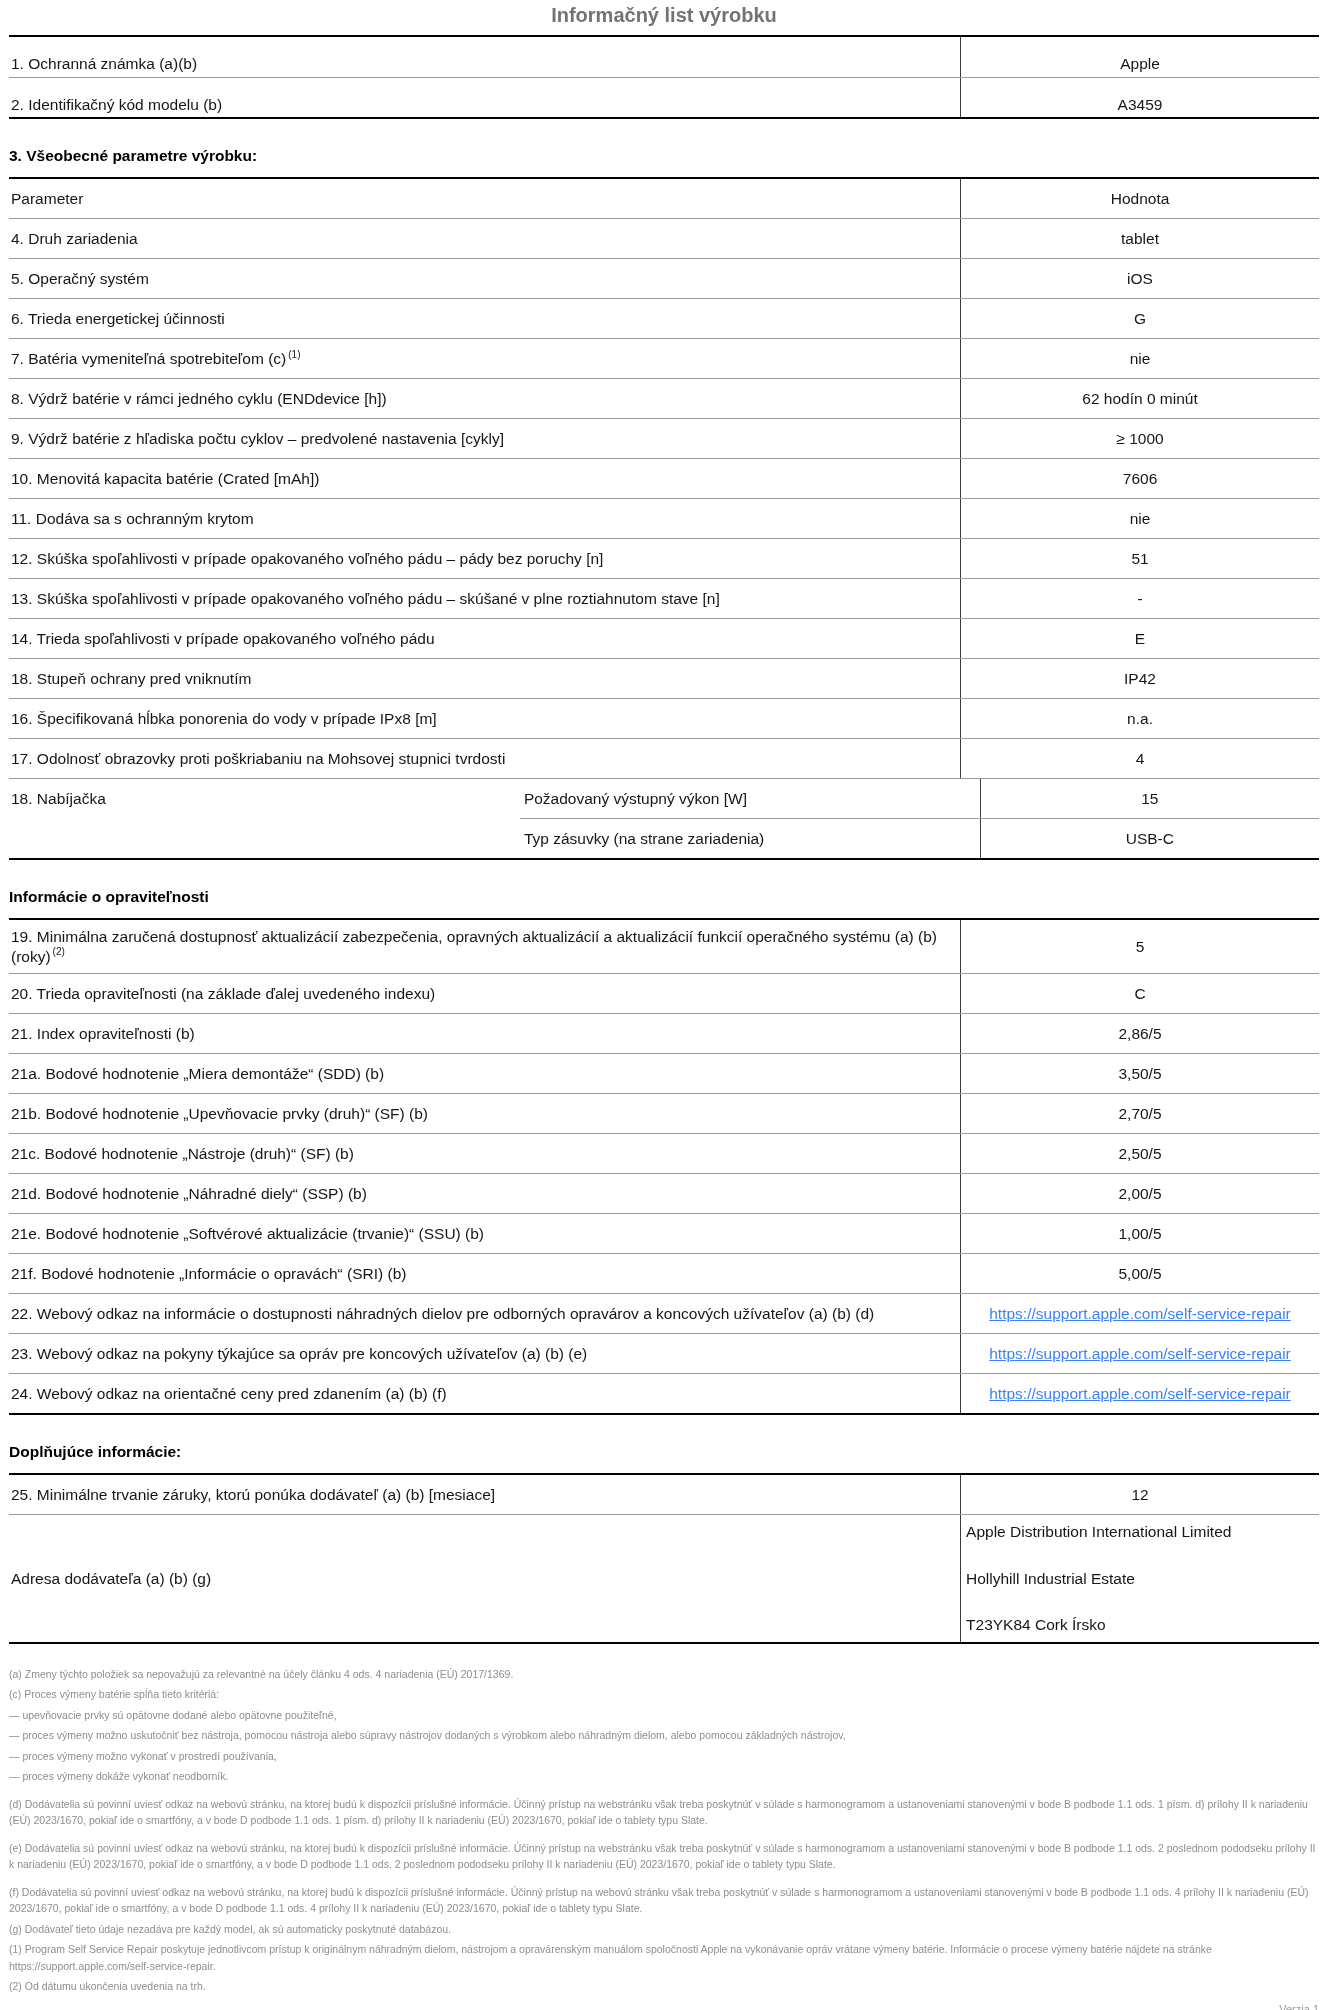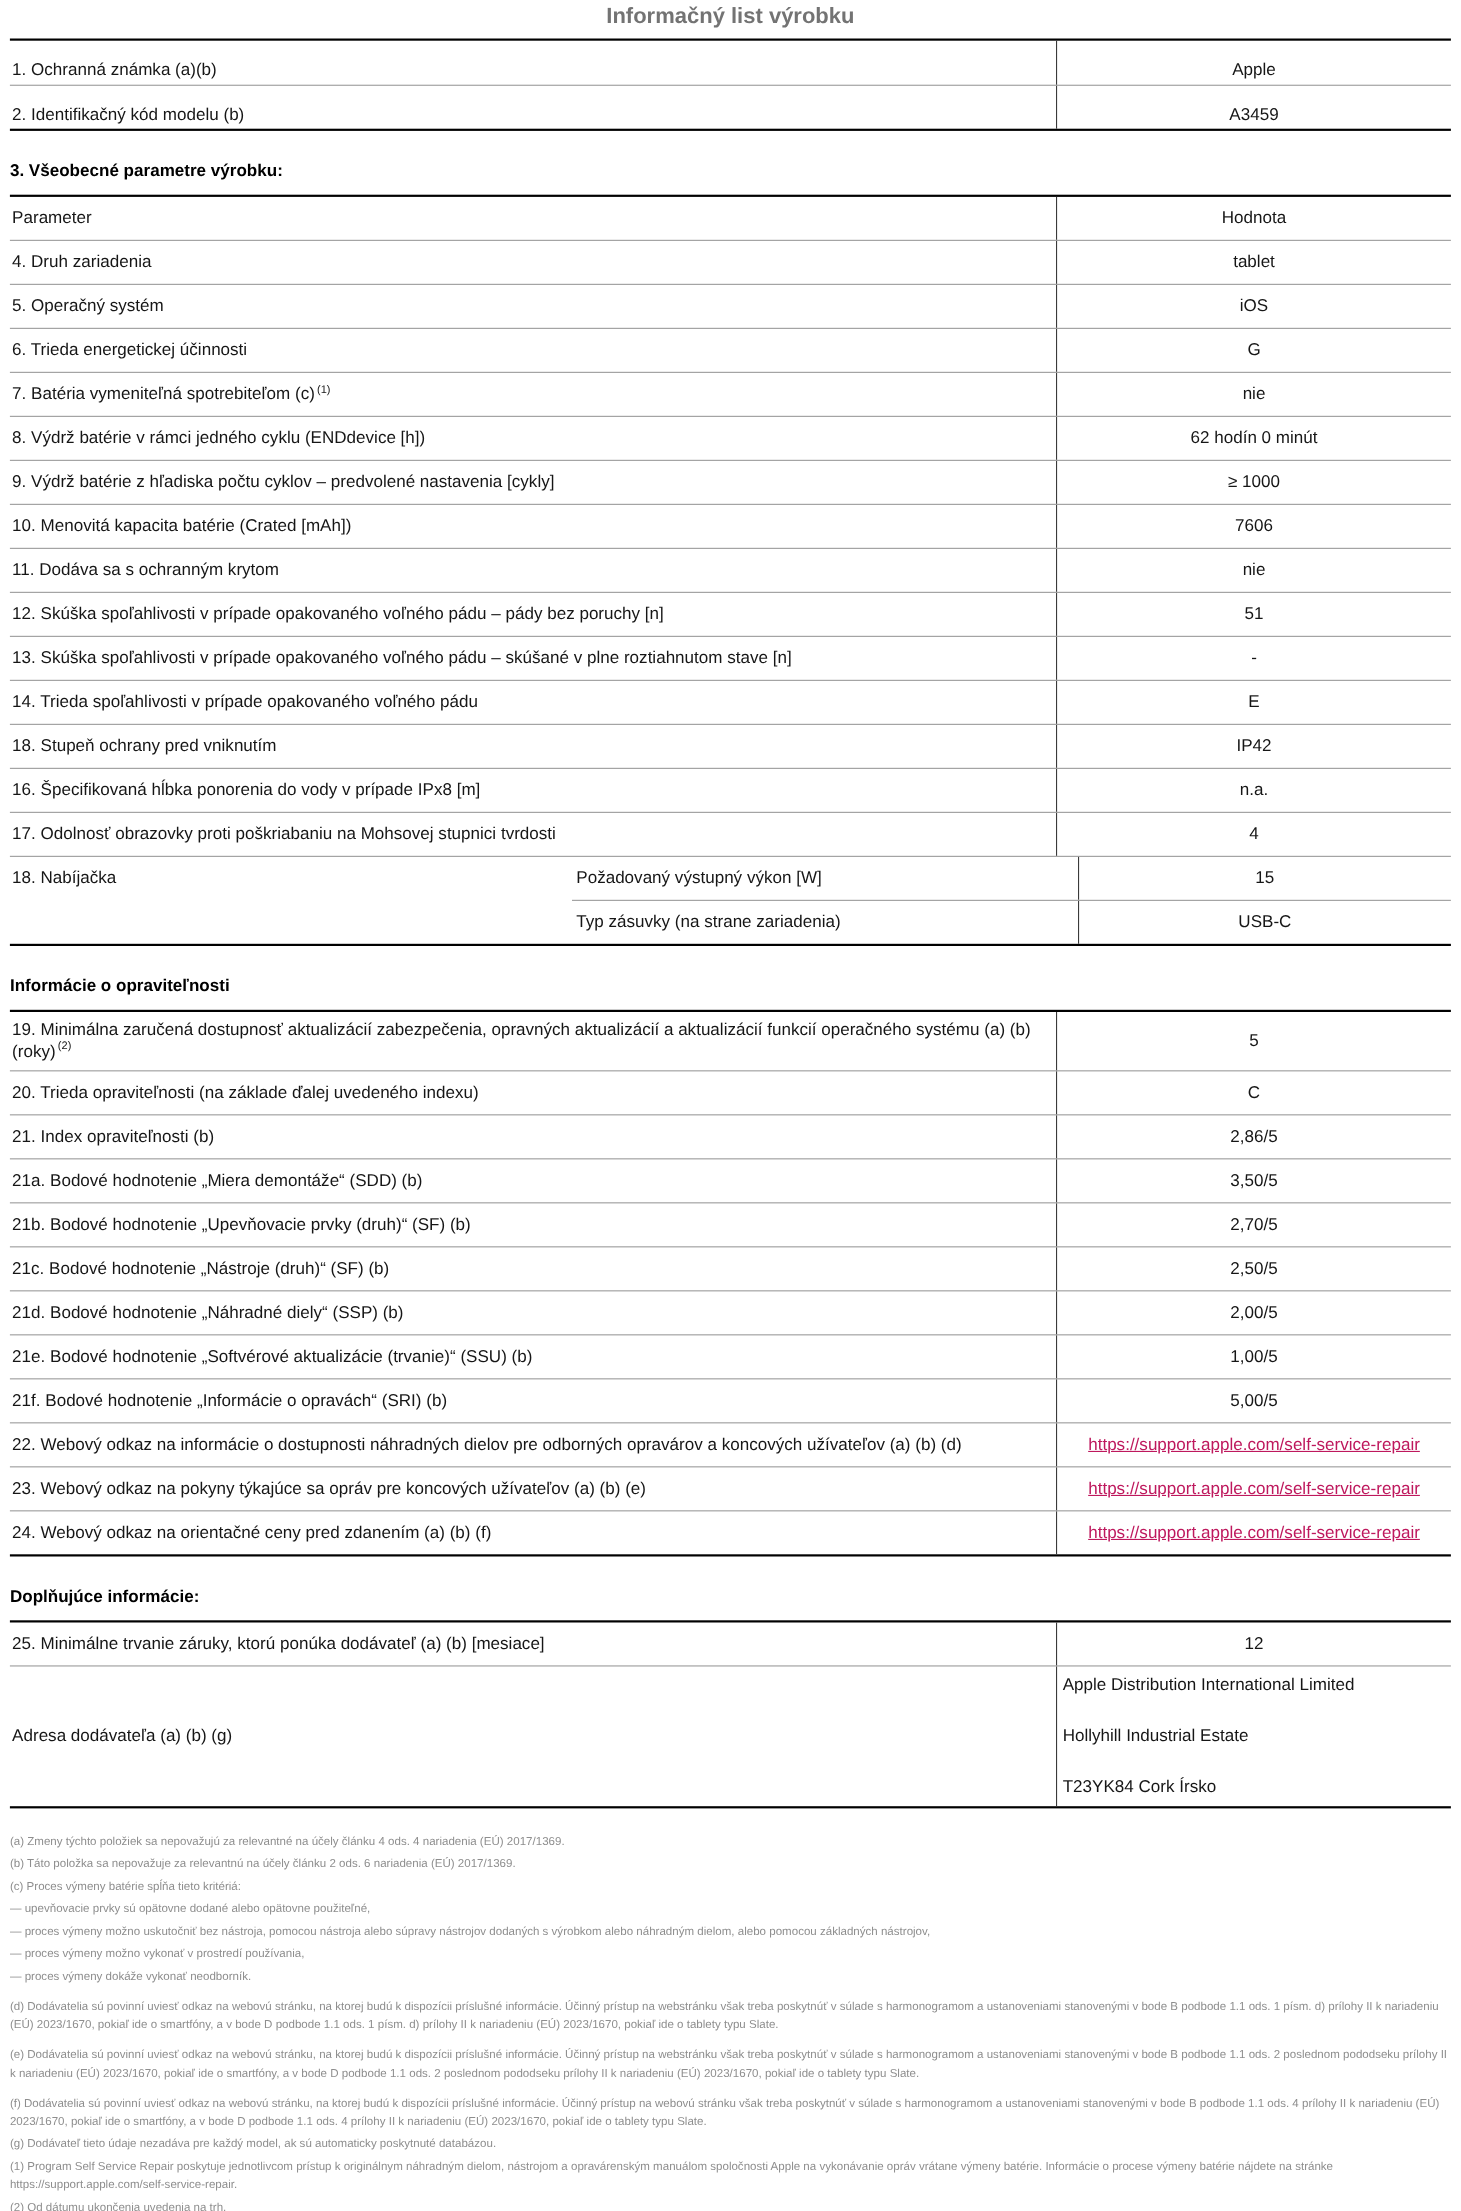--- a/index.html
+++ b/index.html
@@ -37,21 +37,21 @@
   .sub-row .cell.sub-label{width:55.1%;}
   .sub-row .cell.value{width:44.9%;margin-left:44px;}
 
   
   .cell.address-cell{
     flex-direction:column;align-items:flex-start;justify-content:center;
     text-align:left;padding-left:5px;gap:27px;
   }
   .cell.address-cell span{display:block;}
 
-  a.link{color:#be185d;text-decoration:underline;}
+  a.link{color:#3b82f6;text-decoration:underline;}
 
   .footnotes{margin-top:22px;color:#8e8e8e;font-size:10.5px;line-height:16.5px;}
   .fn{margin:0 0 4px 0;}
   .fn.para{margin:11px 0 4px 0;}
   .version{margin-top:8px;text-align:right;font-size:11px;color:#9a9a9a;}
 </style>
 </head>
 <body>
 
 <div class="page">
@@ -292,21 +292,20 @@
       <div class="cell value address-cell">
         <span>Apple Distribution International Limited</span>
         <span>Hollyhill Industrial Estate</span>
         <span>T23YK84 Cork Írsko</span>
       </div>
     </div>
   </section>
 
   <div class="footnotes">
       <p class="fn">(a) Zmeny týchto položiek sa nepovažujú za relevantné na účely článku 4 ods. 4 nariadenia (EÚ) 2017/1369.</p>
-      <p class="fn">(b) Táto položka sa nepovažuje za relevantnú na účely článku 2 ods. 6 nariadenia (EÚ) 2017/1369.</p>
       <p class="fn">(c) Proces výmeny batérie spĺňa tieto kritériá:</p>
       <p class="fn">— upevňovacie prvky sú opätovne dodané alebo opätovne použiteľné,</p>
       <p class="fn">— proces výmeny možno uskutočniť bez nástroja, pomocou nástroja alebo súpravy nástrojov dodaných s výrobkom alebo náhradným dielom, alebo pomocou základných nástrojov,</p>
       <p class="fn">— proces výmeny možno vykonať v prostredí používania,</p>
       <p class="fn">— proces výmeny dokáže vykonať neodborník.</p>
       <p class="fn para">(d) Dodávatelia sú povinní uviesť odkaz na webovú stránku, na ktorej budú k dispozícii príslušné informácie. Účinný prístup na webstránku však treba poskytnúť v súlade s harmonogramom a ustanoveniami stanovenými v bode B podbode 1.1 ods. 1 písm. d) prílohy II k nariadeniu (EÚ) 2023/1670, pokiaľ ide o smartfóny, a v bode D podbode 1.1 ods. 1 písm. d) prílohy II k nariadeniu (EÚ) 2023/1670, pokiaľ ide o tablety typu Slate.</p>
       <p class="fn para">(e) Dodávatelia sú povinní uviesť odkaz na webovú stránku, na ktorej budú k dispozícii príslušné informácie. Účinný prístup na webstránku však treba poskytnúť v súlade s harmonogramom a ustanoveniami stanovenými v bode B podbode 1.1 ods. 2 poslednom pododseku prílohy II k nariadeniu (EÚ) 2023/1670, pokiaľ ide o smartfóny, a v bode D podbode 1.1 ods. 2 poslednom pododseku prílohy II k nariadeniu (EÚ) 2023/1670, pokiaľ ide o tablety typu Slate.</p>
       <p class="fn para">(f) Dodávatelia sú povinní uviesť odkaz na webovú stránku, na ktorej budú k dispozícii príslušné informácie. Účinný prístup na webovú stránku však treba poskytnúť v súlade s harmonogramom a ustanoveniami stanovenými v bode B podbode 1.1 ods. 4 prílohy II k nariadeniu (EÚ) 2023/1670, pokiaľ ide o smartfóny, a v bode D podbode 1.1 ods. 4 prílohy II k nariadeniu (EÚ) 2023/1670, pokiaľ ide o tablety typu Slate.</p>
       <p class="fn">(g) Dodávateľ tieto údaje nezadáva pre každý model, ak sú automaticky poskytnuté databázou.</p>
       <p class="fn">(1) Program Self Service Repair poskytuje jednotlivcom prístup k originálnym náhradným dielom, nástrojom a opravárenským manuálom spoločnosti Apple na vykonávanie opráv vrátane výmeny batérie. Informácie o procese výmeny batérie nájdete na stránke https://support.apple.com/self-service-repair.</p>

